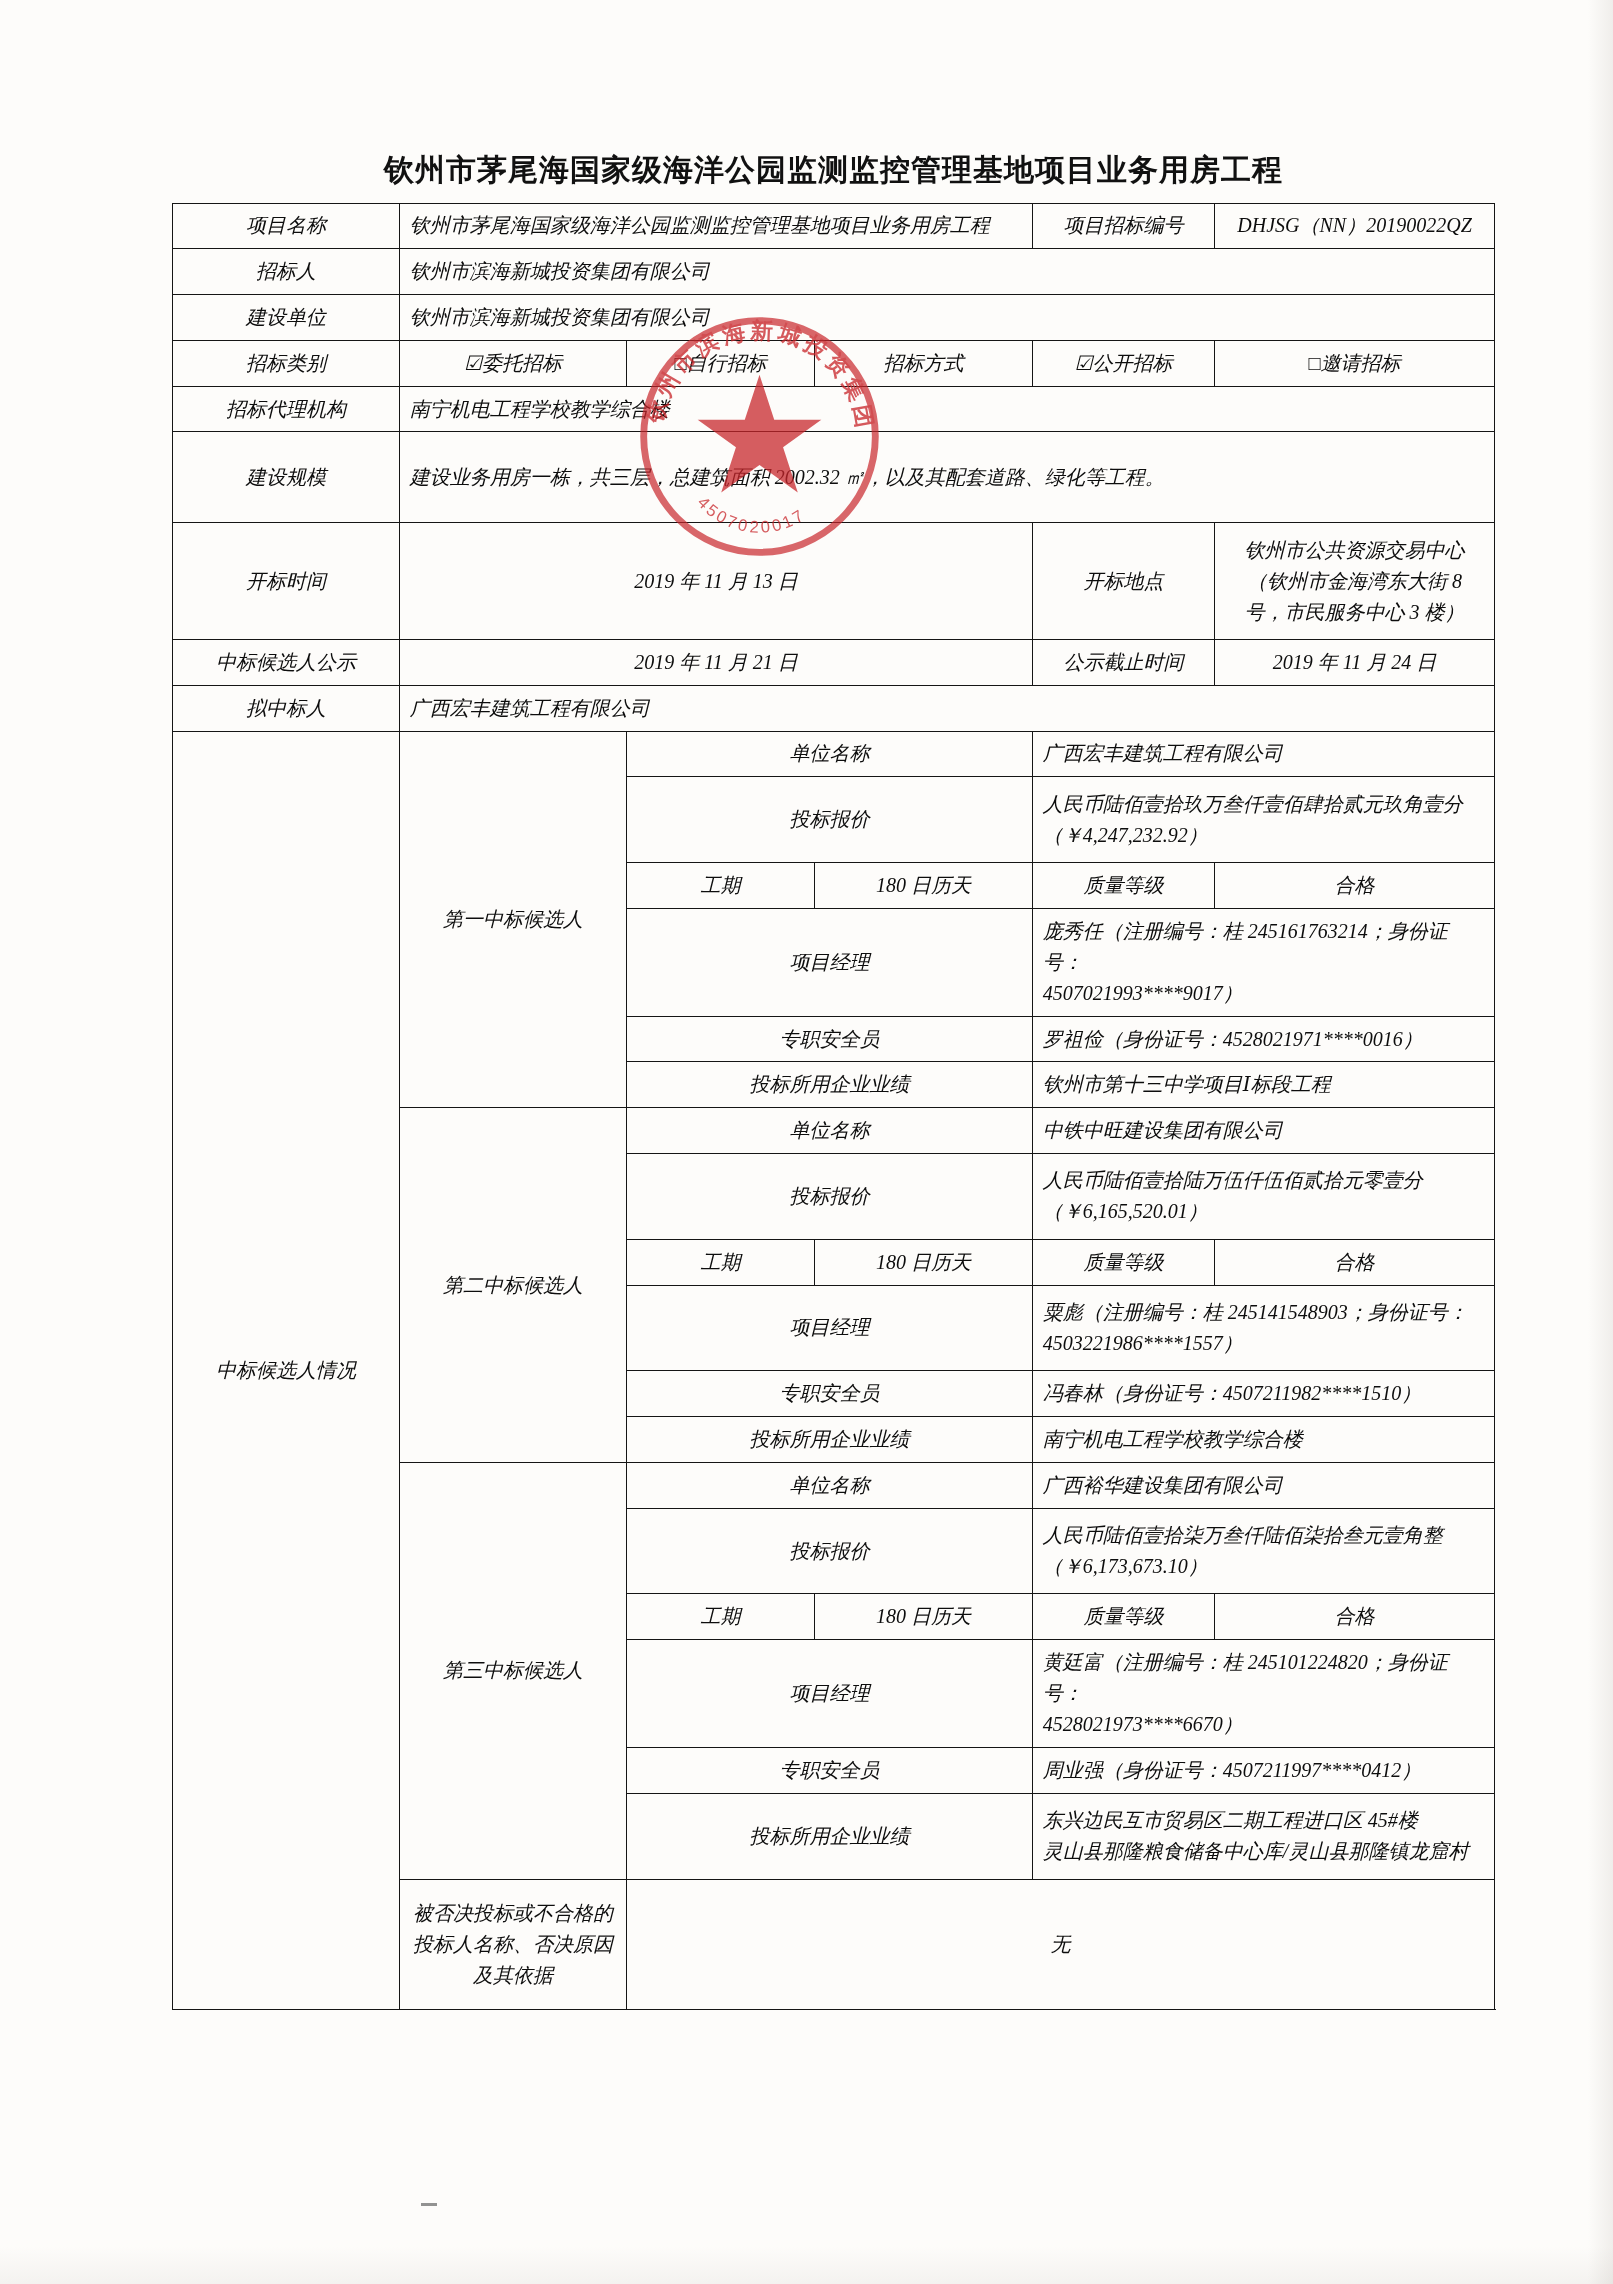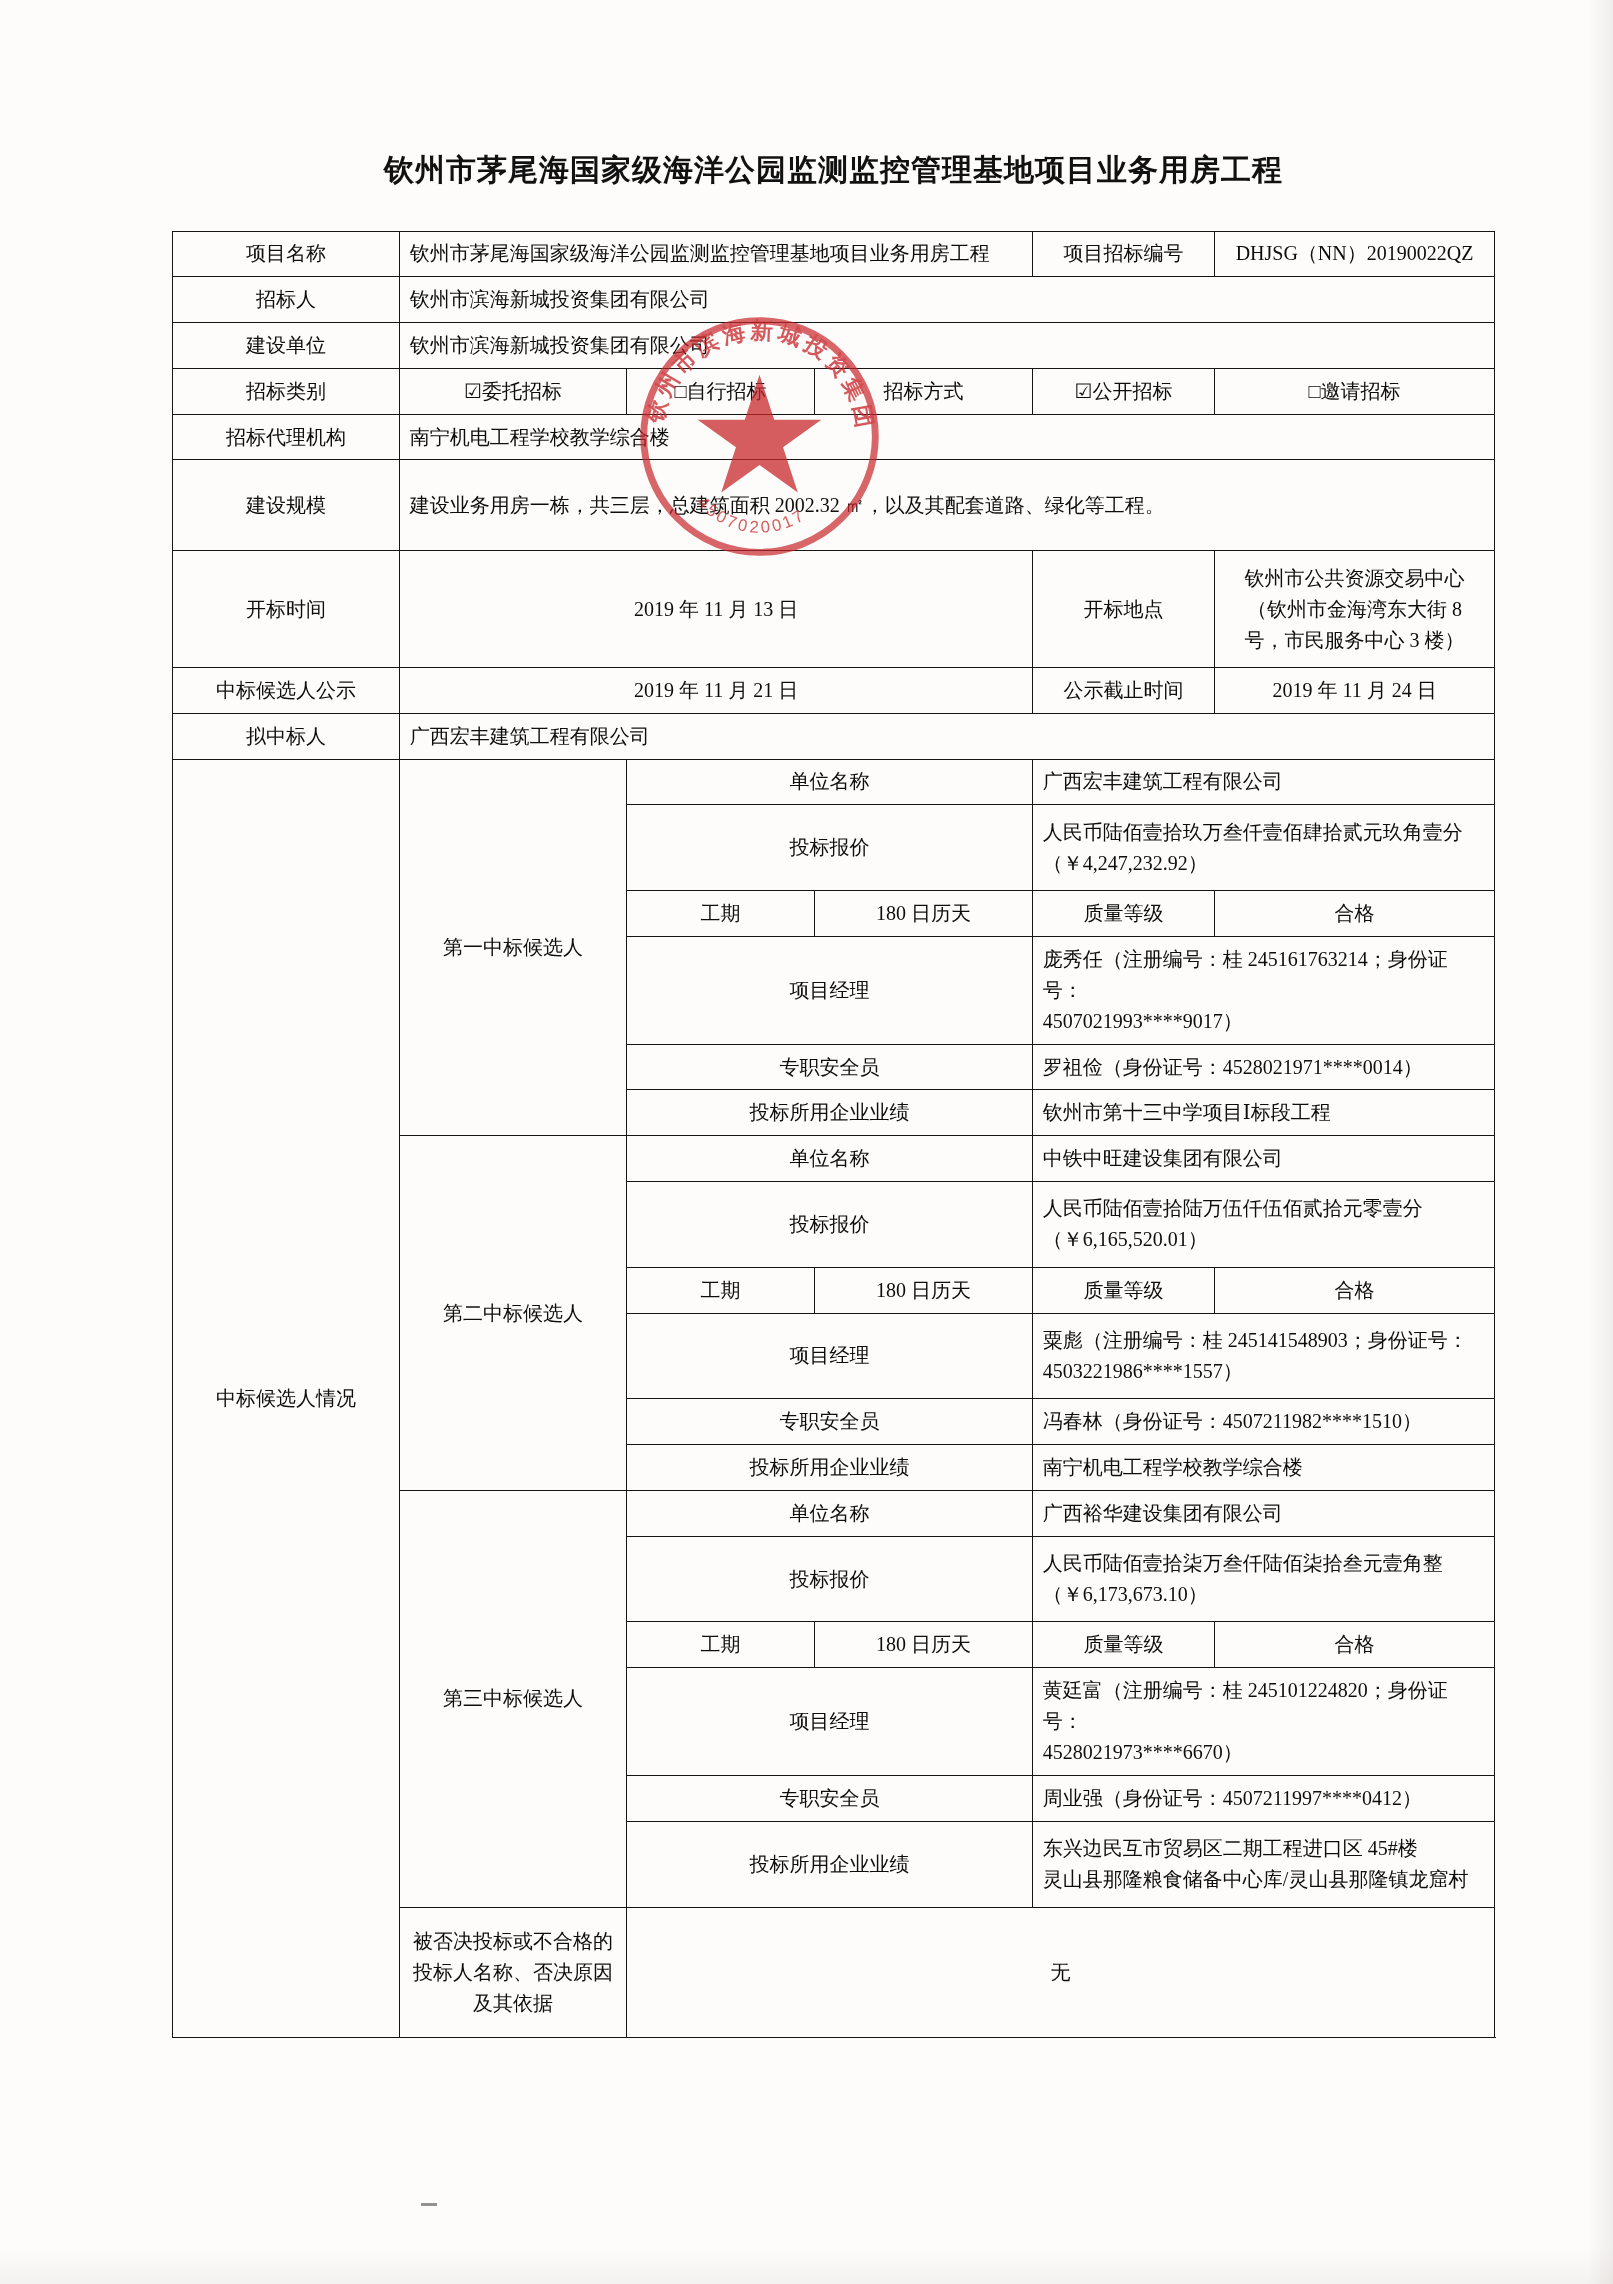--- a/index.html
+++ b/index.html
@@ -45,24 +45,25 @@
     font-size: 30px;
     font-weight: bold;
     line-height: 1.55;
     letter-spacing: 1px;
     color: #111;
     font-family: "Liberation Sans", sans-serif;
   }
   .title .line2 { display:block; }
 
   table.main {
-    margin-top: 37px;
+    margin-top: 9px;
     border-collapse: collapse;
     width: 1323px;
     table-layout: fixed;
+    font-style: italic;
   }
   table.main td {
     border: 1.6px solid #151515;
     font-size: 20px;
     color: #0d0d0d;
     padding: 6.9px 9.8px;
     line-height: 1.55;
     vertical-align: middle;
   }
   td.c { text-align: center; }
@@ -192,21 +193,21 @@
         </tr>
         <tr>
           <td class="c" colspan="2">项目经理</td>
           <td class="l" colspan="2" style="height:71px">
             <div>庞秀任（注册编号：桂 245161763214；身份证号：</div>
             <div>4507021993****9017）</div>
           </td>
         </tr>
         <tr>
           <td class="c" colspan="2">专职安全员</td>
-          <td class="l" colspan="2">罗祖俭（身份证号：4528021971****0014）</td>
+          <td class="l" colspan="2">罗祖俭（身份证号：4528021971****0016）</td>
         </tr>
         <tr>
           <td class="c" colspan="2">投标所用企业业绩</td>
           <td class="l" colspan="2">钦州市第十三中学项目Ⅰ标段工程</td>
         </tr>
 
         <tr>
           <td class="c" rowspan="6">第二中标候选人</td>
           <td class="c" colspan="2">单位名称</td>
           <td class="l" colspan="2">中铁中旺建设集团有限公司</td>

